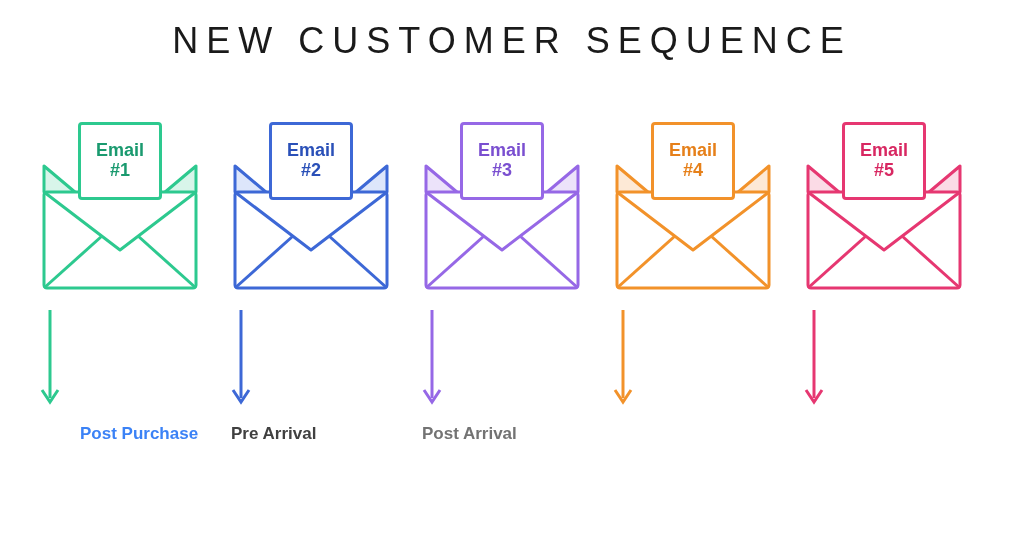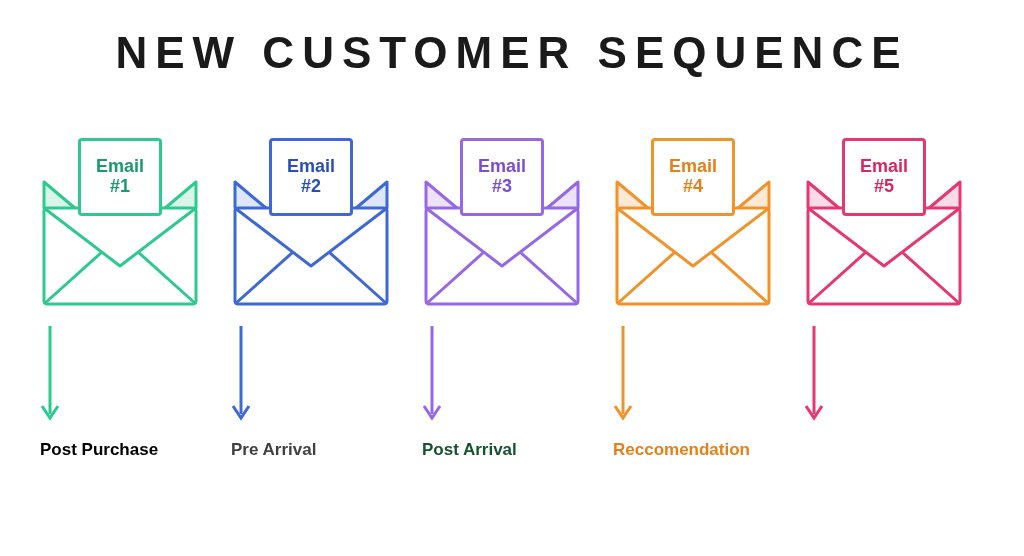--- a/index.html
+++ b/index.html
@@ -7,25 +7,24 @@
       width: 1024px;
       height: 556px;
       background: #ffffff;
       font-family: -apple-system, BlinkMacSystemFont, 'Segoe UI', sans-serif;
       display: flex;
       flex-direction: column;
       align-items: center;
       padding: 20px;
     }
     .title {
-      font-size: 44px;
-      font-weight: 700;
+      font-size: 36px;
+      font-weight: 400;
       letter-spacing: 8px;
       color: #1a1a1a;
-      margin-top: 8px;
       margin-bottom: 60px;
     }
     .sequence-row {
       display: flex;
       justify-content: space-between;
       width: 100%;
       padding: 0 20px;
     }
     .sequence-item {
       display: flex;
@@ -99,21 +98,21 @@
         <rect x="4" y="30" width="152" height="96" rx="3" fill="#fff" stroke-width="3" stroke="#2dc98f"></rect>
         <path d="M4 30 L80 88 L156 30" fill="none" stroke-width="3" stroke-linejoin="round" stroke="#2dc98f"></path>
         <line x1="4" y1="126" x2="62" y2="74" stroke-width="3" stroke="#2dc98f"></line>
         <line x1="156" y1="126" x2="98" y2="74" stroke-width="3" stroke="#2dc98f"></line>
       </svg>
     </div>
     <svg class="arrow" width="20" height="100">
       <line x1="10" y1="0" x2="10" y2="88" stroke-width="3" stroke="#2dc98f"></line>
       <polyline points="2,80 10,92 18,80" fill="none" stroke-width="3" stroke="#2dc98f"></polyline>
     </svg>
-    <div class="step-label" style="color: #000000;">Post Purchase</div>
+    <div class="step-label" style="color: #3b82f6; margin-left: 40px;">Post Purchase</div>
   </div>
 
   <div class="sequence-item">
     <div class="envelope-wrapper">
       <div class="letter" style="border-color:#3d68d6;color:#2a50b8;">
         <span class="letter-label">Email</span>
         <span class="letter-number">#2</span>
       </div>
       <svg class="envelope-svg" viewBox="0 0 160 130">
         <polygon class="flap-left" points="4,30 80,68 4,4" fill="#dde6fb" stroke-width="3" stroke-linejoin="round" stroke="#3d68d6"></polygon>
@@ -143,21 +142,21 @@
         <rect x="4" y="30" width="152" height="96" rx="3" fill="#fff" stroke-width="3" stroke="#9668e6"></rect>
         <path d="M4 30 L80 88 L156 30" fill="none" stroke-width="3" stroke-linejoin="round" stroke="#9668e6"></path>
         <line x1="4" y1="126" x2="62" y2="74" stroke-width="3" stroke="#9668e6"></line>
         <line x1="156" y1="126" x2="98" y2="74" stroke-width="3" stroke="#9668e6"></line>
       </svg>
     </div>
     <svg class="arrow" width="20" height="100">
       <line x1="10" y1="0" x2="10" y2="88" stroke-width="3" stroke="#9668e6"></line>
       <polyline points="2,80 10,92 18,80" fill="none" stroke-width="3" stroke="#9668e6"></polyline>
     </svg>
-    <div class="step-label" style="color: #14532d;">Post Arrival</div>
+    <div class="step-label" style="color: #737373;">Post Arrival</div>
   </div>
 
   <div class="sequence-item">
     <div class="envelope-wrapper">
       <div class="letter" style="border-color:#f2922a;color:#e6801a;">
         <span class="letter-label">Email</span>
         <span class="letter-number">#4</span>
       </div>
       <svg class="envelope-svg" viewBox="0 0 160 130">
         <polygon class="flap-left" points="4,30 80,68 4,4" fill="#fde9d6" stroke-width="3" stroke-linejoin="round" stroke="#f2922a"></polygon>
@@ -165,21 +164,20 @@
         <rect x="4" y="30" width="152" height="96" rx="3" fill="#fff" stroke-width="3" stroke="#f2922a"></rect>
         <path d="M4 30 L80 88 L156 30" fill="none" stroke-width="3" stroke-linejoin="round" stroke="#f2922a"></path>
         <line x1="4" y1="126" x2="62" y2="74" stroke-width="3" stroke="#f2922a"></line>
         <line x1="156" y1="126" x2="98" y2="74" stroke-width="3" stroke="#f2922a"></line>
       </svg>
     </div>
     <svg class="arrow" width="20" height="100">
       <line x1="10" y1="0" x2="10" y2="88" stroke-width="3" stroke="#f2922a"></line>
       <polyline points="2,80 10,92 18,80" fill="none" stroke-width="3" stroke="#f2922a"></polyline>
     </svg>
-    <div class="step-label" style="color: rgb(230, 128, 26);">Reccomendation</div>
   </div>
 
   <div class="sequence-item">
     <div class="envelope-wrapper">
       <div class="letter" style="border-color:#e63771;color:#d82862;">
         <span class="letter-label">Email</span>
         <span class="letter-number">#5</span>
       </div>
       <svg class="envelope-svg" viewBox="0 0 160 130">
         <polygon class="flap-left" points="4,30 80,68 4,4" fill="#fbdbe6" stroke-width="3" stroke-linejoin="round" stroke="#e63771"></polygon>

